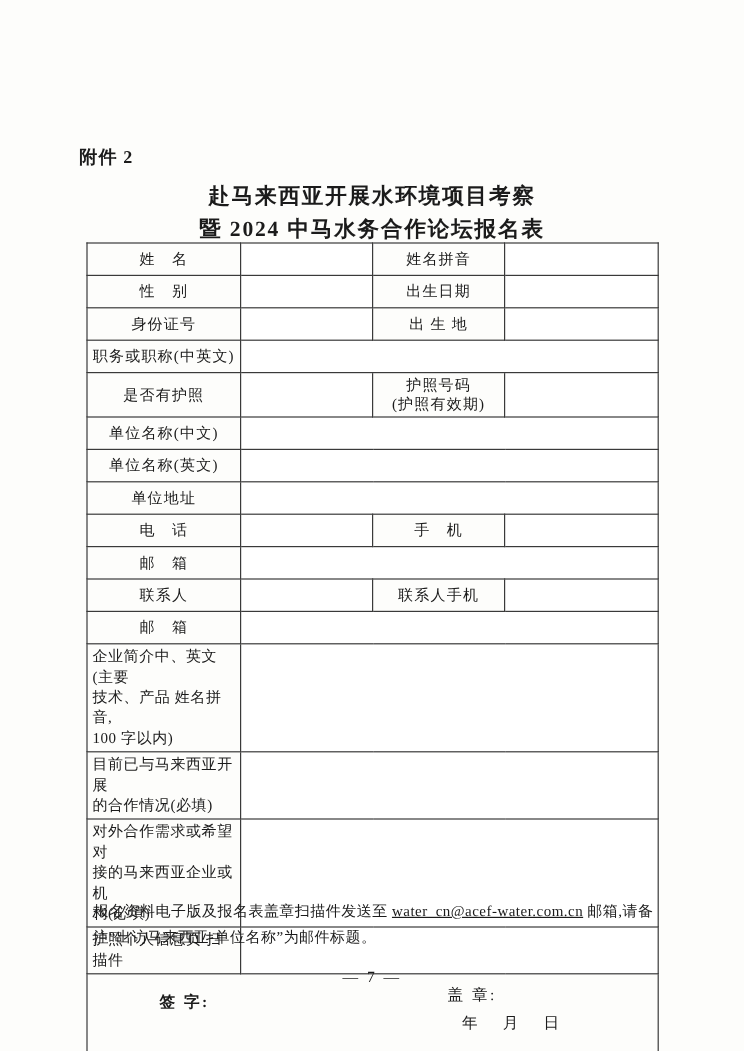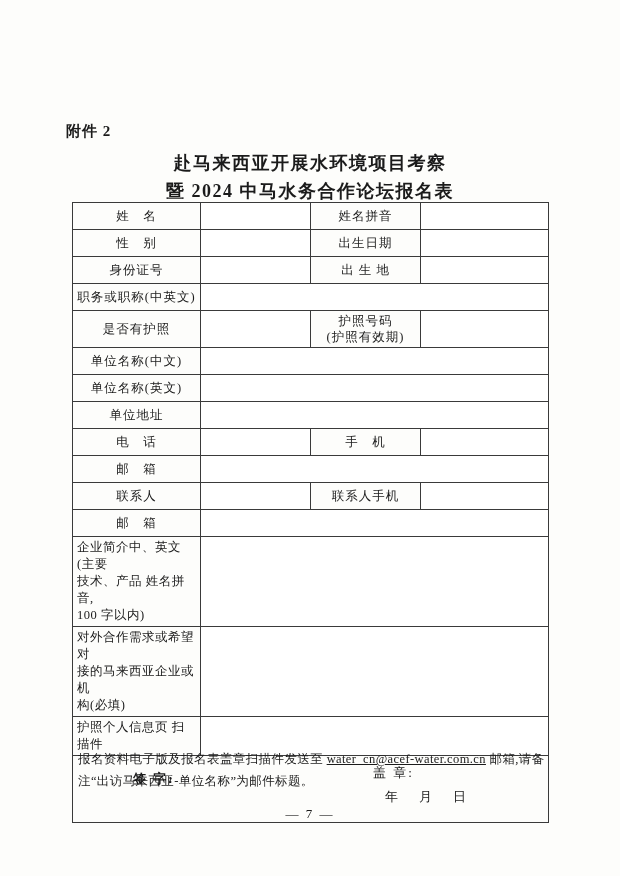--- a/index.html
+++ b/index.html
@@ -209,20 +209,27 @@
       </tr>
       <tr>
         <td class="multi" style="height:52px;">
           <div>企业简介中、英文(主要</div>
           <div>技术、产品 姓名拼音,</div>
           <div>100 字以内)</div>
         </td>
         <td class="val" colspan="3"></td>
       </tr>
       <tr>
+        <td class="multi" style="height:38px;">
+          <div>目前已与马来西亚开展</div>
+          <div>的合作情况(必填)</div>
+        </td>
+        <td class="val" colspan="3"></td>
+      </tr>
+      <tr>
         <td class="multi" style="height:54px;">
           <div>对外合作需求或希望对</div>
           <div>接的马来西亚企业或机</div>
           <div>构(必填)</div>
         </td>
         <td class="val" colspan="3"></td>
       </tr>
       <tr>
         <td class="multi" style="height:26px;margin-left:48px;">护照个人信息页 扫描件</td>
         <td class="val" colspan="3"></td>

